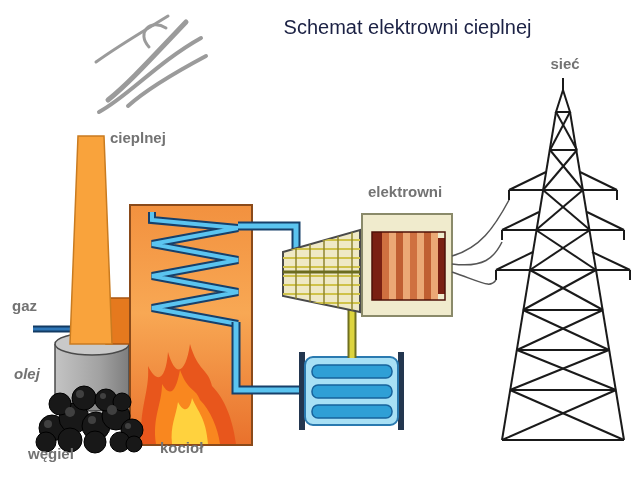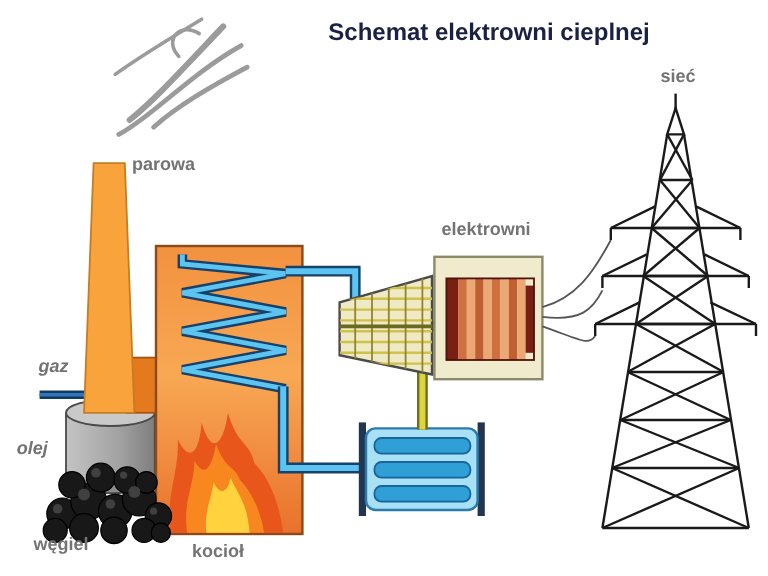--- a/index.html
+++ b/index.html
@@ -1,20 +1,20 @@
 <!DOCTYPE html>
 <html><head>
 <meta charset="utf-8">
 <style>
   html,body{margin:0;padding:0;background:#fff;}
   .stage{position:relative;width:640px;height:480px;background:#ffffff;overflow:hidden;
          font-family:"Liberation Sans",sans-serif;}
   .stage svg{position:absolute;left:0;top:0;}
   .title{position:absolute;left:235px;top:16px;width:345px;text-align:center;
-         font-size:20px;font-weight:700;color:#1b2144;}
+         font-size:20px;font-weight:400;color:#1b2144;}
   .lbl{position:absolute;font-size:15px;font-weight:700;color:#737373;
        white-space:pre-line;line-height:1.12;}
   .lbl.center{text-align:center;}
 </style>
 </head>
 <body>
 
 <div class="stage">
 
 <svg width="640" height="480" viewBox="0 0 640 480">
@@ -215,20 +215,20 @@
       <circle cx="112" cy="410" r="5"></circle>
           <circle cx="128" cy="426" r="3"></circle>
           <circle cx="80" cy="394" r="4"></circle>
       <circle cx="103" cy="396" r="3"></circle>
     </g>
   </g>
 </svg>
 
 <div class="title">Schemat elektrowni cieplnej</div>
 <div class="lbl center" style="left:530px;top:56px;width:70px;">sieć</div>
-<div class="lbl" style="left:110px;top:130px;">parowa</div>
+<div class="lbl" style="left:110px;top:130px;">cieplnej</div>
 <div class="lbl" style="left:368px;top:184px;">elektrowni</div>
-<div class="lbl" style="left:32px;top:298px;font-style:italic;">gaz</div>
+<div class="lbl" style="left:12px;top:298px;">gaz</div>
 <div class="lbl" style="left:14px;top:366px;font-style:italic;">olej</div>
 <div class="lbl" style="left:28px;top:446px;">węgiel</div>
-<div class="lbl" style="left:160px;top:452px;">kocioł</div>
+<div class="lbl" style="left:160px;top:440px;">kocioł</div>
 
 </div>
 
 </body></html>

